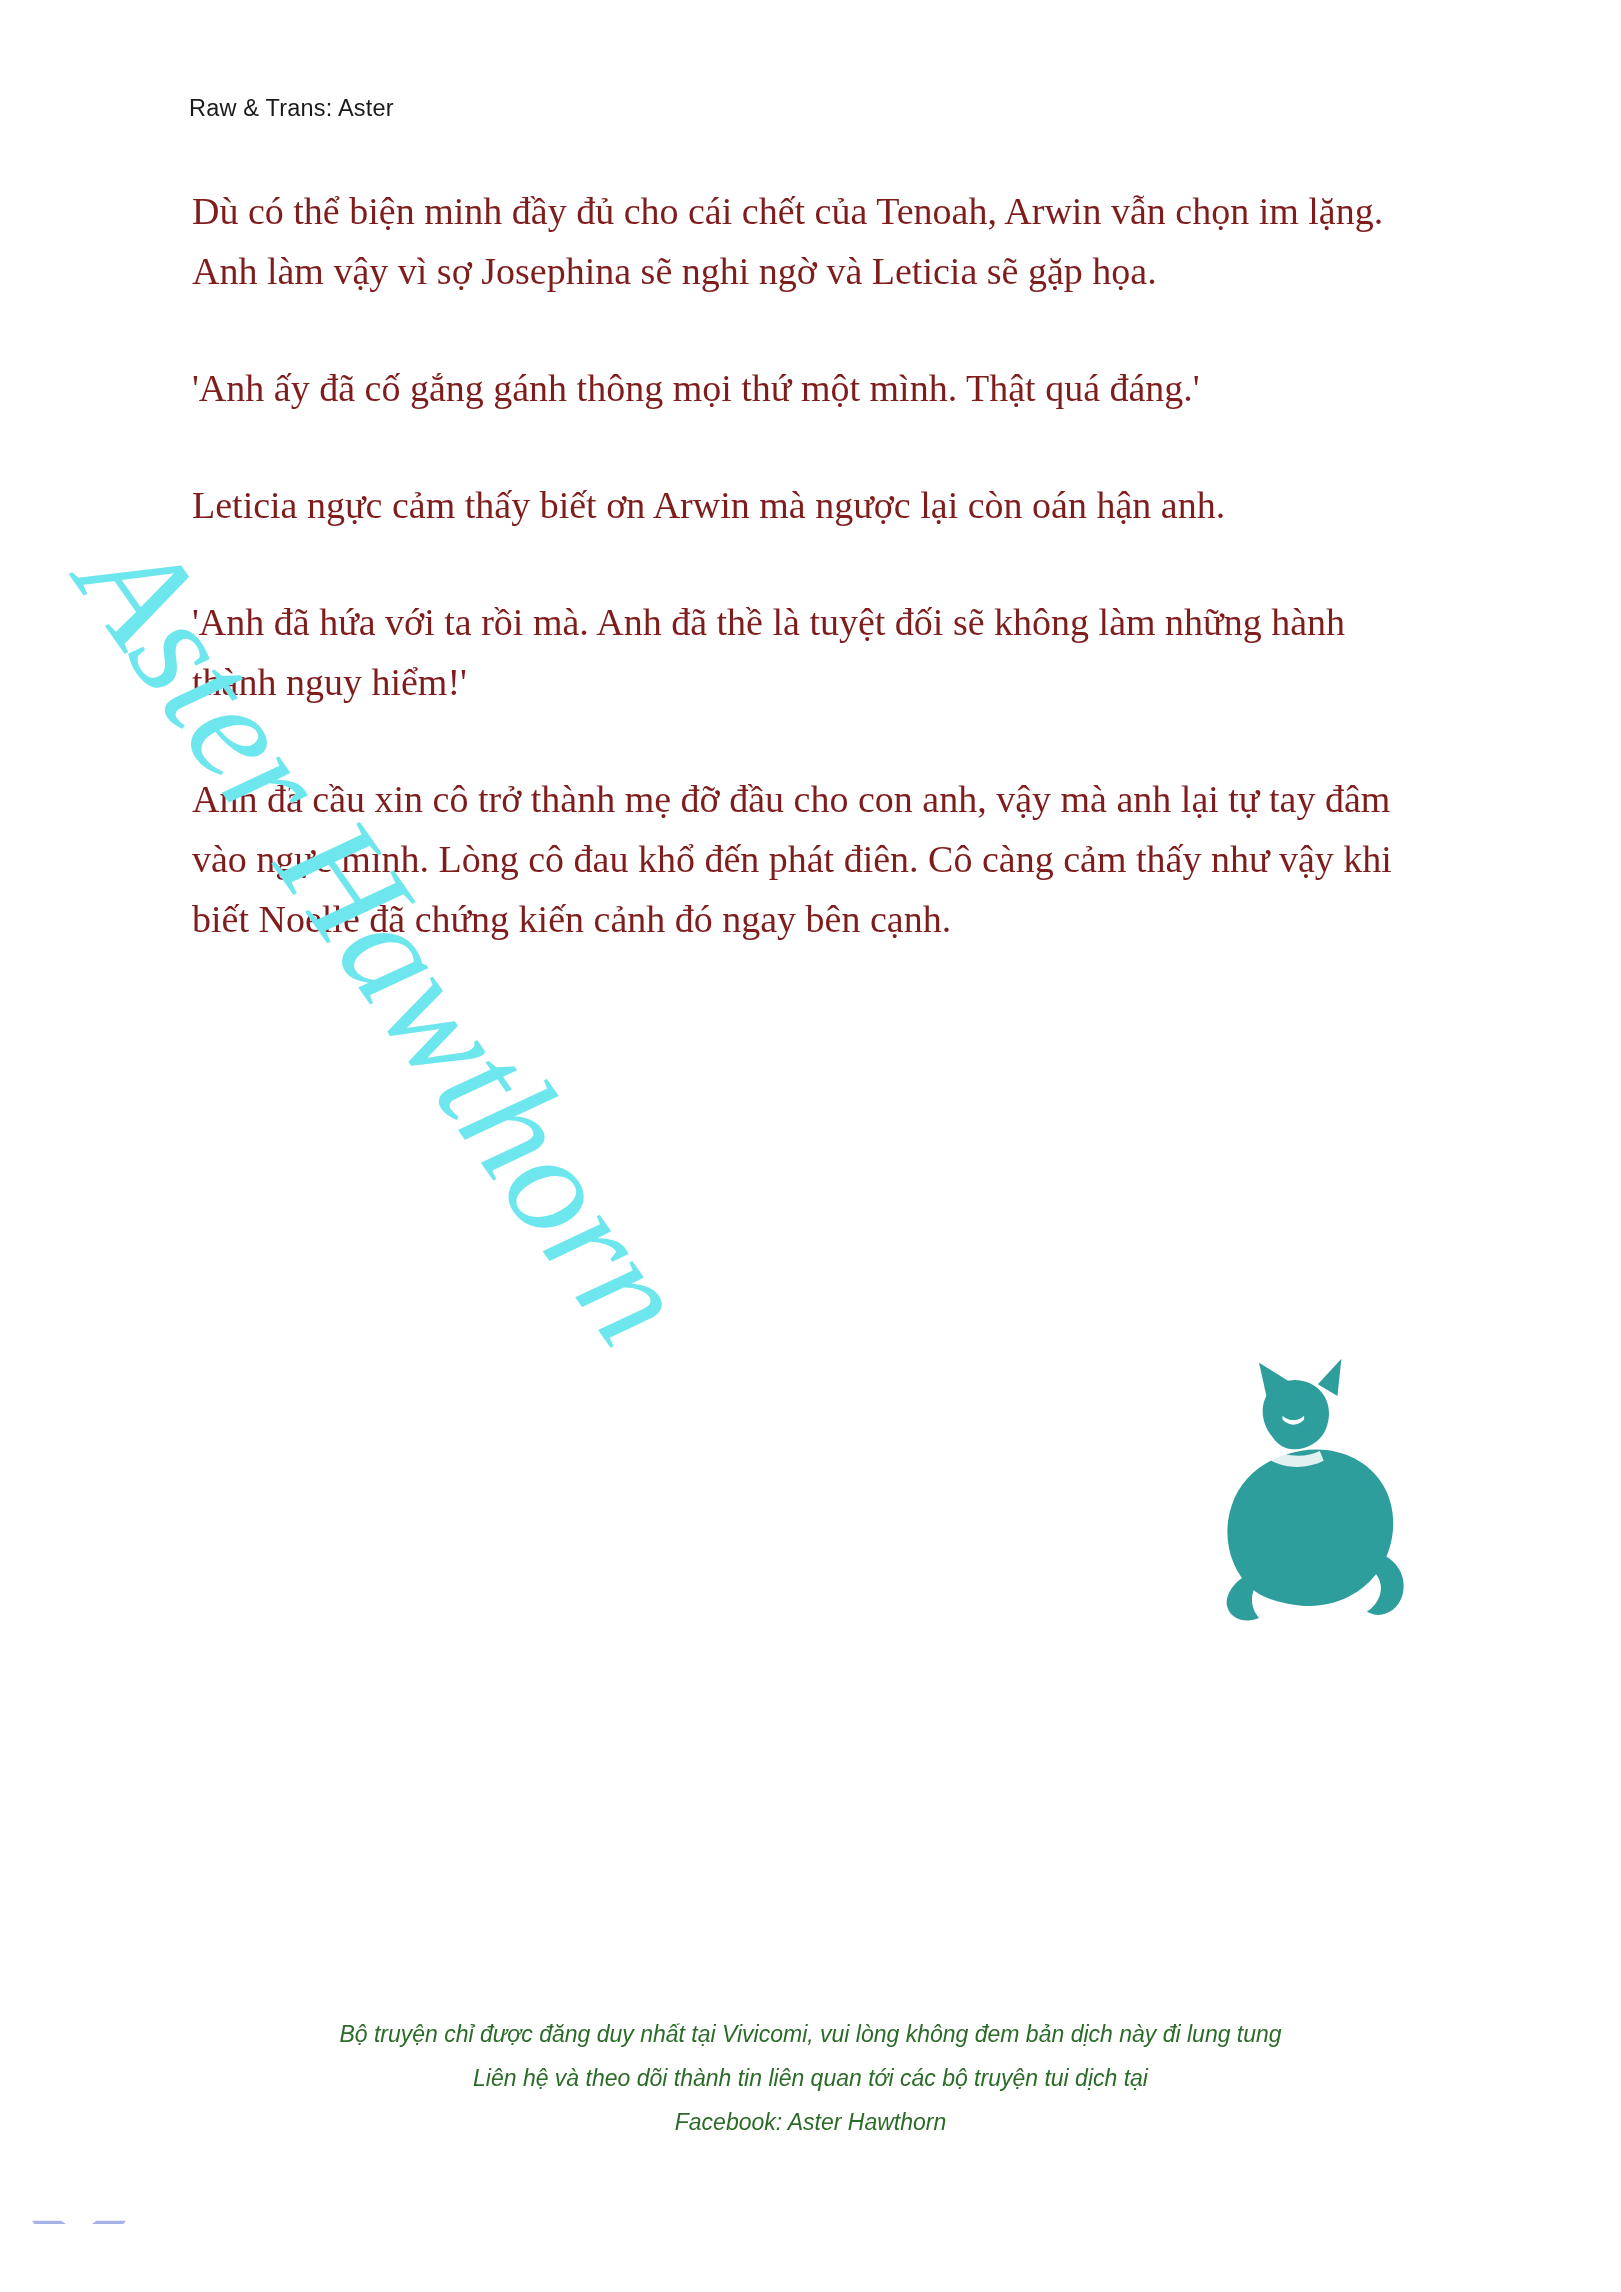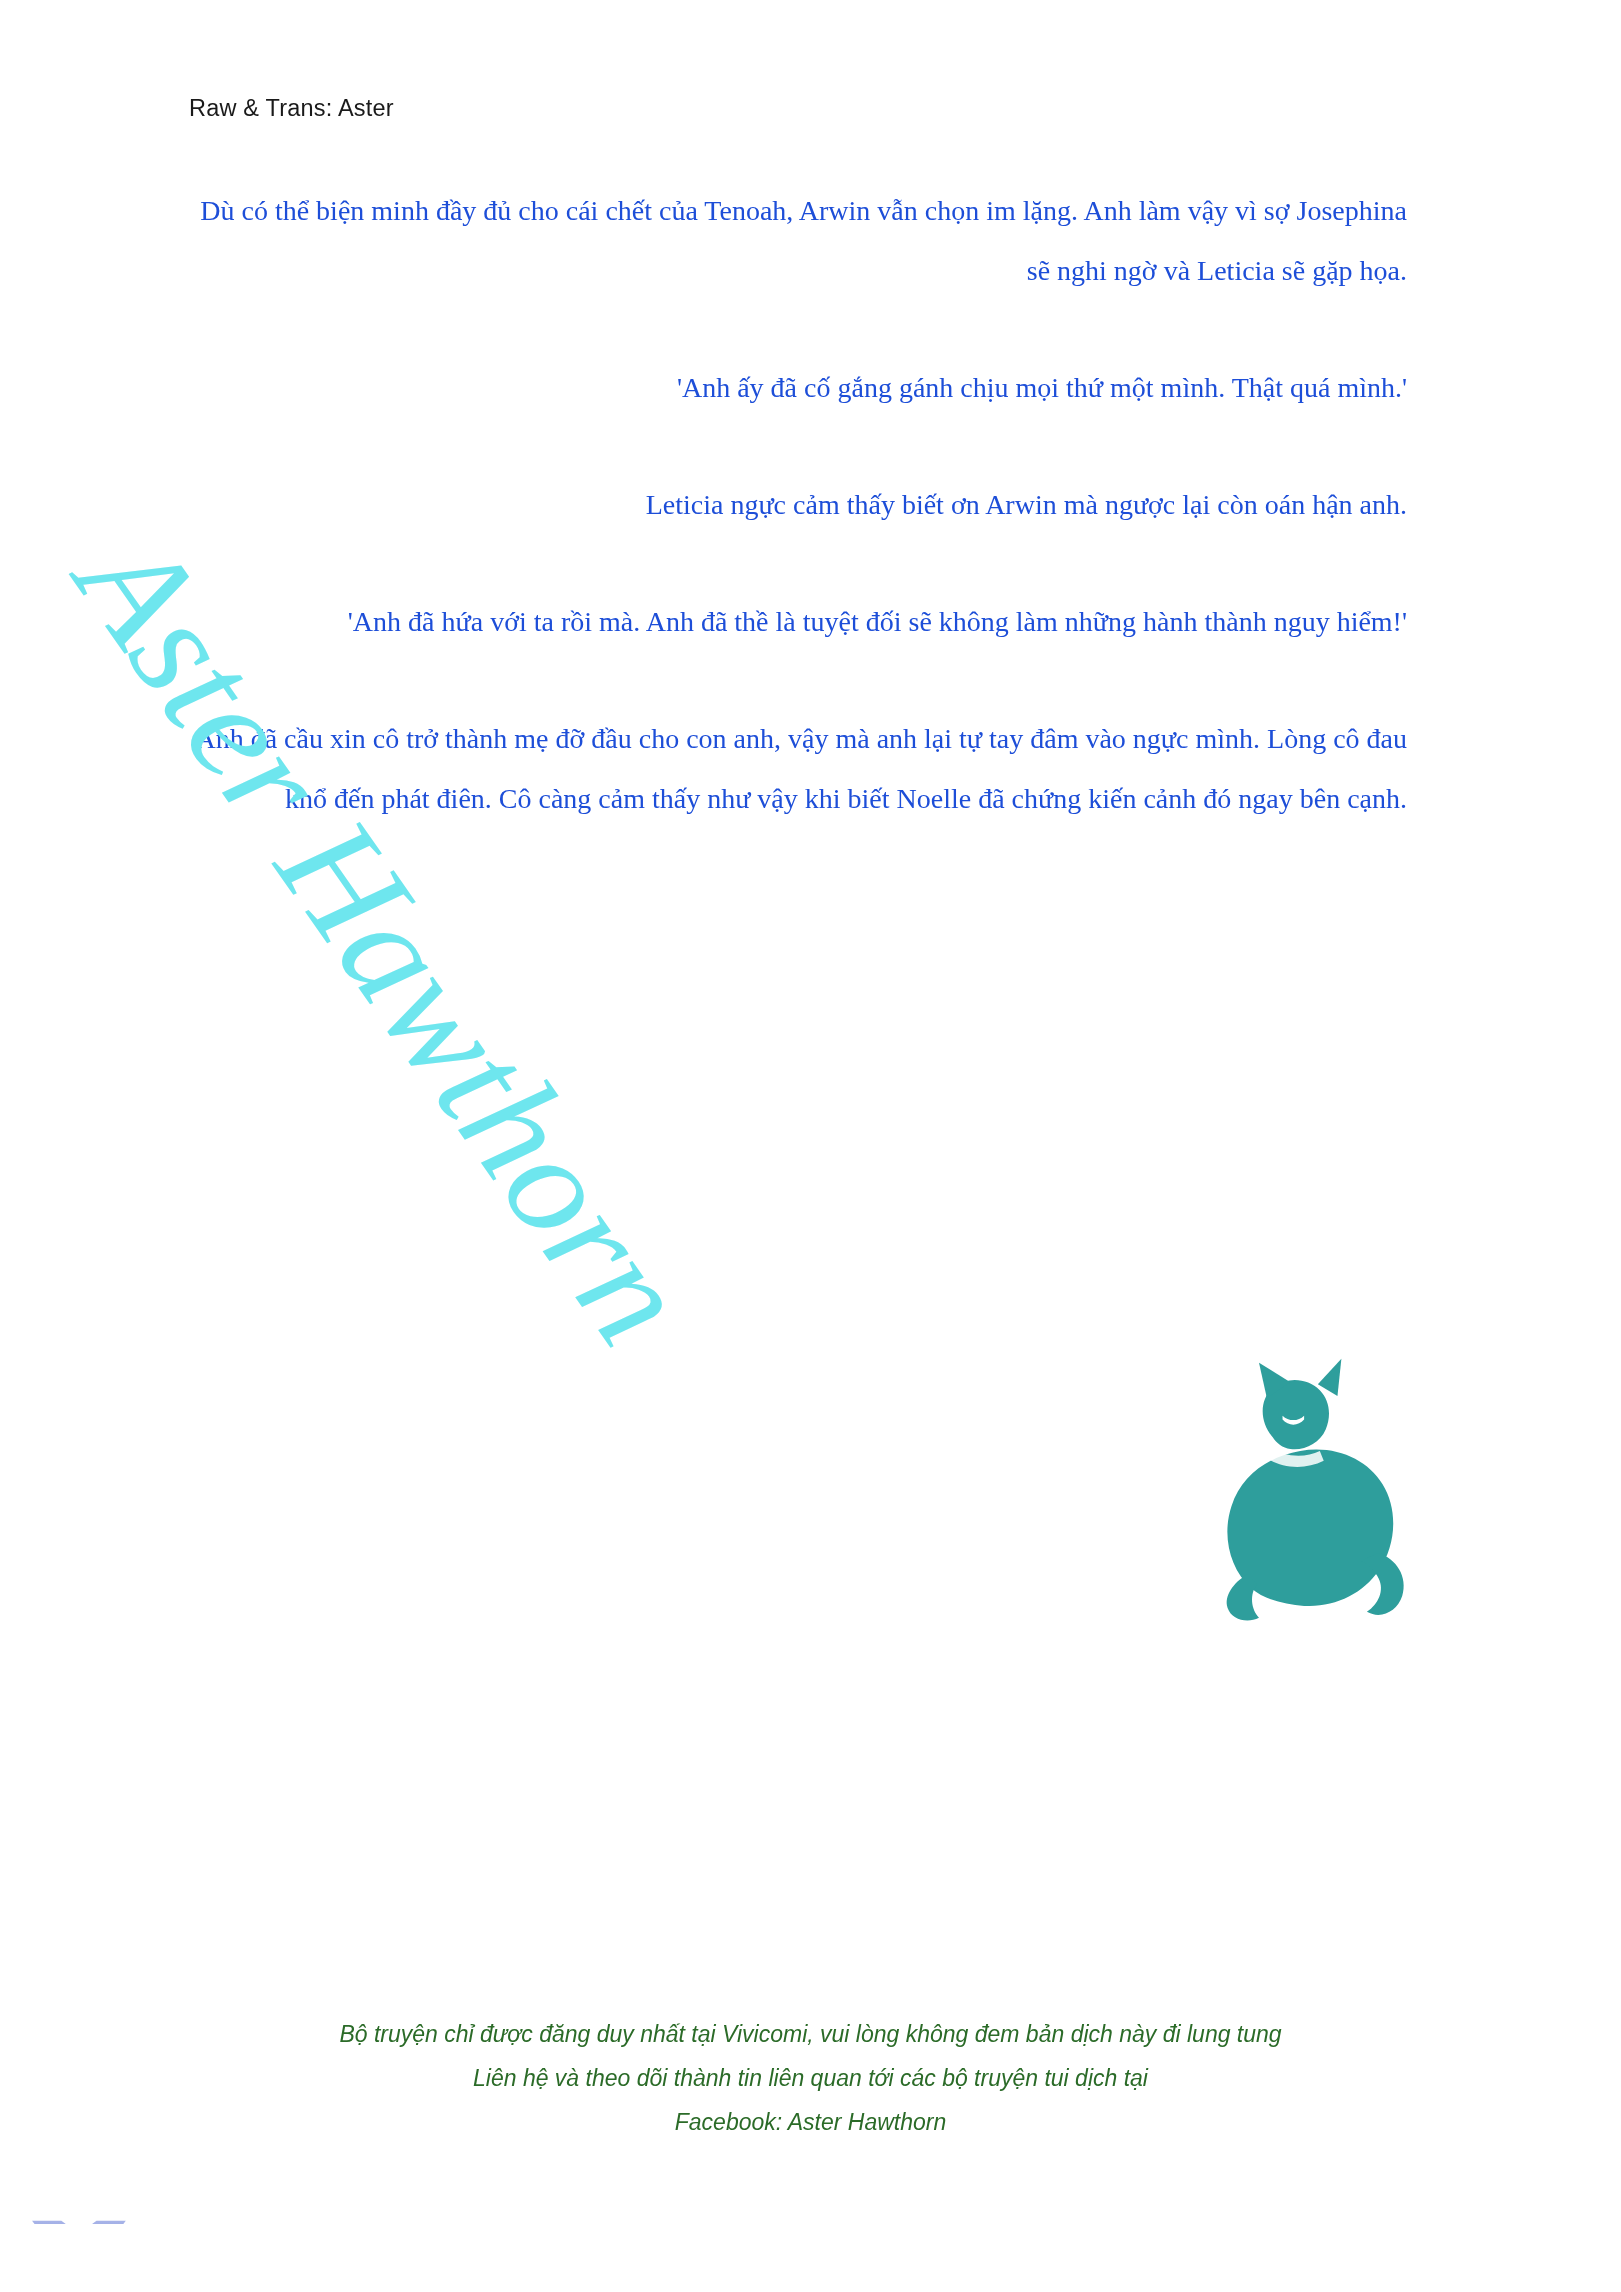--- a/index.html
+++ b/index.html
@@ -30,25 +30,25 @@
 
   
   #body-text {
     position: absolute;
     left: 192px;
     top: 181px;
     width: 1215px;
   }
   .para {
     font-family: "Liberation Serif", "DejaVu Serif", serif;
-    font-size: 28px;
+    font-size: 38px;
     line-height: 60px;
-    color: #1d4ed8;
+    color: #7f1d1d;
     margin: 0 0 57px 0;
-    text-align: right;
+    text-align: left;
   }
 
   
   #watermark {
     position: absolute;
     left: 174px;
     top: 510px;
     width: 980px;
     height: 980px;
     pointer-events: none;
@@ -108,21 +108,21 @@
 </style>
 </head>
 <body>
 
 <div id="page">
 
   <div id="page-header">Raw &amp; Trans: Aster</div>
 
   <div id="body-text">
     <p class="para">Dù có thể biện minh đầy đủ cho cái chết của Tenoah, Arwin vẫn chọn im lặng. Anh làm vậy vì sợ Josephina sẽ nghi ngờ và Leticia sẽ gặp họa.</p>
-    <p class="para">'Anh ấy đã cố gắng gánh chịu mọi thứ một mình. Thật quá mình.'</p>
+    <p class="para">'Anh ấy đã cố gắng gánh thông mọi thứ một mình. Thật quá đáng.'</p>
     <p class="para">Leticia ngực cảm thấy biết ơn Arwin mà ngược lại còn oán hận anh.</p>
     <p class="para">'Anh đã hứa với ta rồi mà. Anh đã thề là tuyệt đối sẽ không làm những hành thành nguy hiểm!'</p>
     <p class="para">Anh đã cầu xin cô trở thành mẹ đỡ đầu cho con anh, vậy mà anh lại tự tay đâm vào ngực mình. Lòng cô đau khổ đến phát điên. Cô càng cảm thấy như vậy khi biết Noelle đã chứng kiến cảnh đó ngay bên cạnh.</p>
   </div>
 
   <div id="watermark">
     <span id="watermark-text">Aster Hawthorn</span>
   </div>
 
   <div id="cat-mascot">

